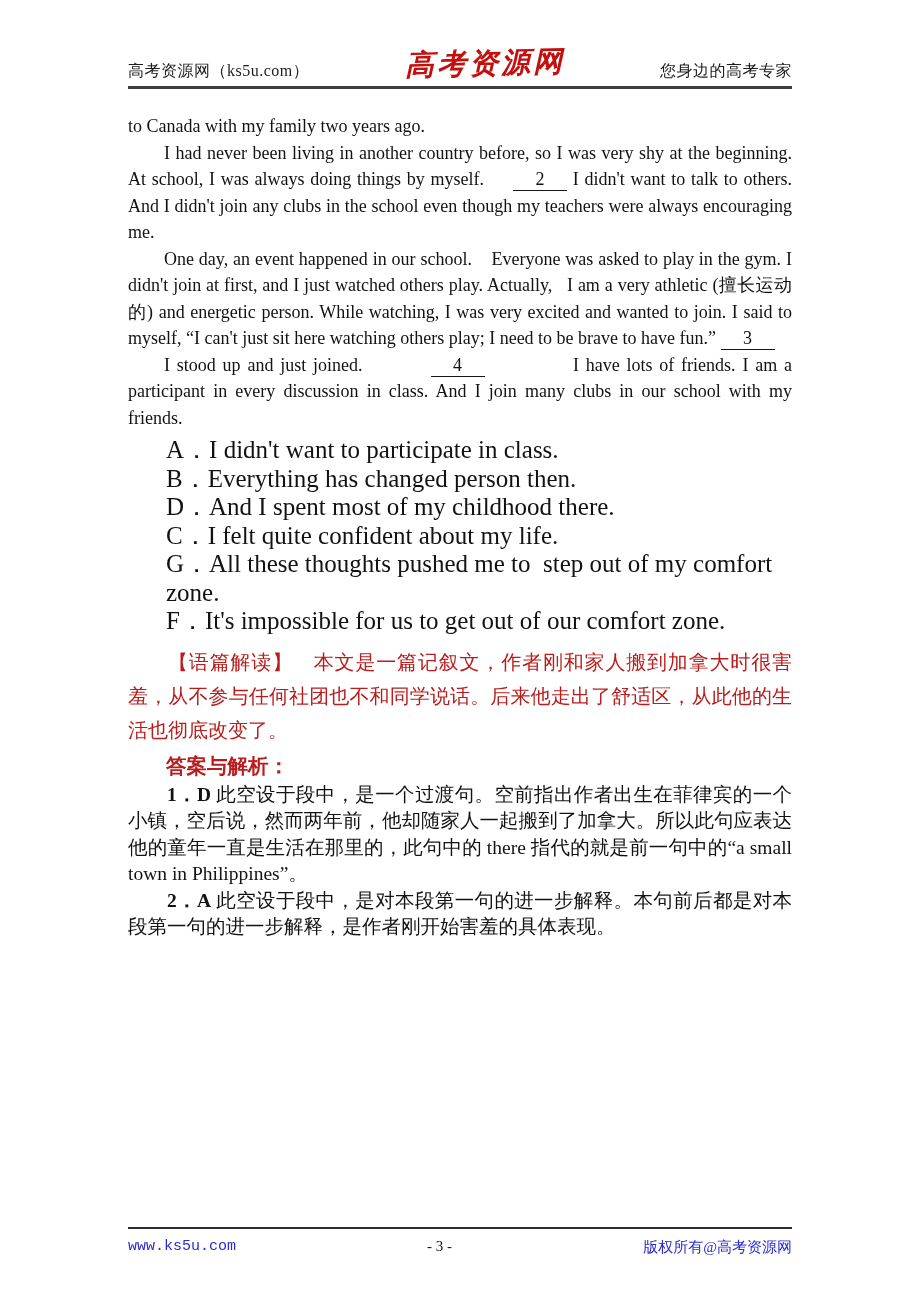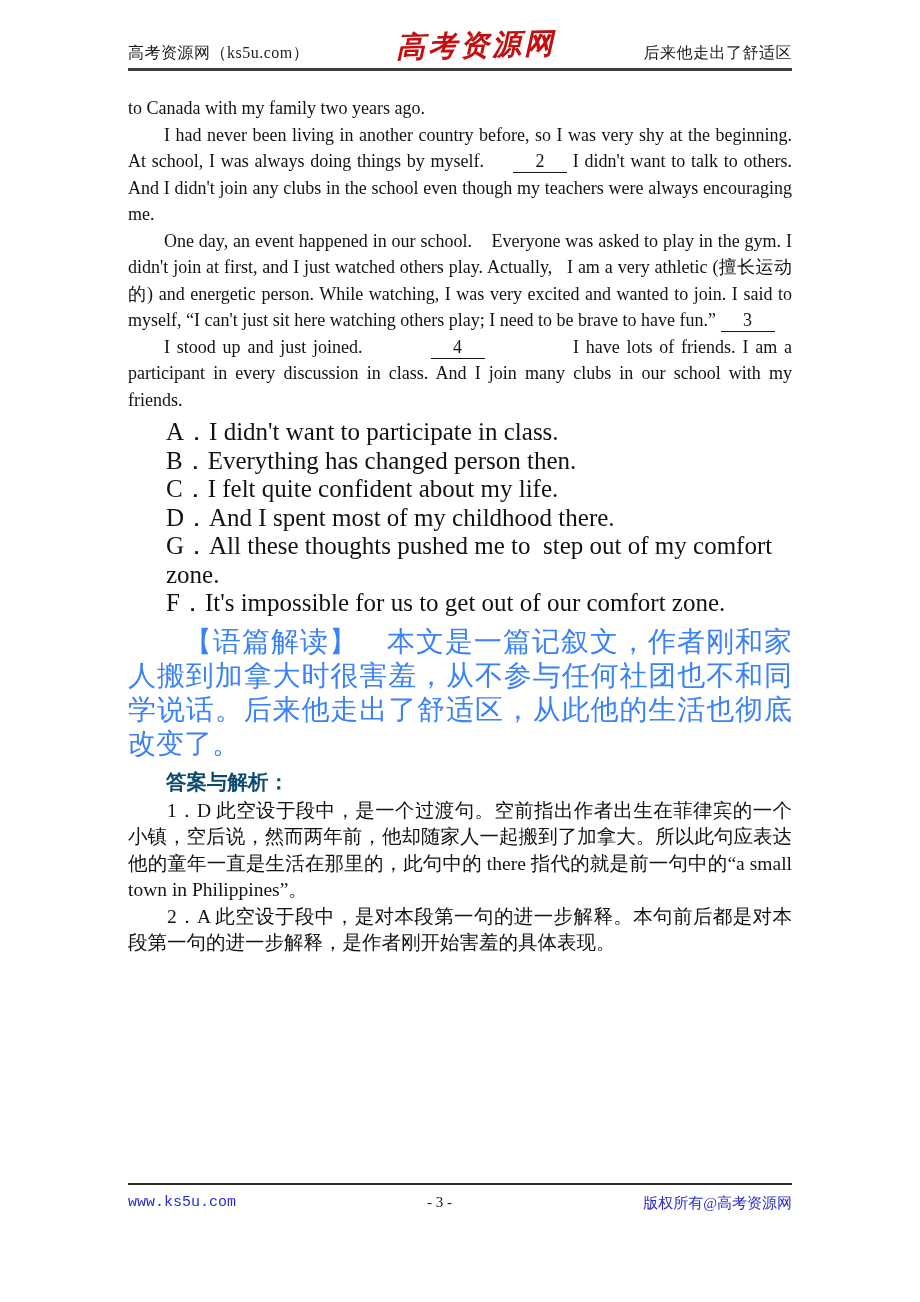--- a/index.html
+++ b/index.html
@@ -7,21 +7,21 @@
     width:920px;height:1302px;
     background:#ffffff;
     position:relative;
     font-family:"Liberation Serif",serif;
     color:#121212;
     overflow:hidden;
   }
   
   .top-header{
     margin:0 128px;
-    padding-top:24px;
+    padding-top:42px;
     display:flex;
     align-items:flex-end;
     justify-content:space-between;
     border-bottom:3px solid #3e3e3e;
     padding-bottom:4px;
     font-family:Liberation Serif, serif;
   }
   .site-label,.tagline{
     font-size:16px;
     color:#1c1c1c;
@@ -56,47 +56,47 @@
     line-height:22px;
   }
   .options{margin-top:5px;padding-left:38px;}
   .option{
     margin:0;
     font-size:25px;
     line-height:28.5px;
   }
   .note{
     margin:9px 0 0;
-    font-family:Liberation Mono, monospace;
-    font-size:28px;
+    font-family:Liberation Serif, serif;
+    font-size:20px;
     line-height:34px;
     text-indent:2em;
     text-align:justify;
-    color:#3b82f6;
+    color:#b91c1c;
   }
   .answers-heading{
     margin:5px 0 2px;
     padding-left:38px;
     font-family:Liberation Serif, serif;
     font-size:20.5px;
     font-weight:bold;
-    color:#0c4a6e;
+    color:#b91c1c;
   }
   .answer{
     margin:0;
     font-size:19.5px;
     line-height:26.5px;
     text-indent:2em;
     text-align:justify;
   }
-  .akey{white-space:nowrap;}
+  .akey{white-space:nowrap;font-weight:bold;}
   
   .page-footer{
     position:absolute;
-    left:128px;right:128px;top:1183px;
+    left:128px;right:128px;top:1227px;
     border-top:2px solid #2b2b2b;
     padding-top:9px;
     display:flex;
     justify-content:space-between;
     align-items:flex-start;
   }
   .footer-url{
     font-family:"Liberation Mono",monospace;
     font-size:15px;
     color:#2a2ad0;
@@ -104,35 +104,35 @@
   }
   .footer-page{font-size:15px;color:#141414;}
   .footer-copy{font-size:15px;color:#2a2ad0;}
 </style>
 </head>
 <body>
 
 <header class="top-header">
   <span class="site-label">高考资源网（ks5u.com）</span>
   <span class="logo">高考资源网</span>
-  <span class="tagline">后来他走出了舒适区</span>
+  <span class="tagline">您身边的高考专家</span>
 </header>
 
 <main class="content">
   <div id="passage">
       <p class="para">to Canada with my family two years ago.</p>
       <p class="para indent">I had never been living in another country before, so I was very shy at the beginning. At school, I was always doing things by myself.&nbsp;&nbsp;&nbsp;&nbsp;&nbsp;<span class="blank">2</span> I didn't want to talk to others. And I didn't join any clubs in the school even though my teachers were always encouraging me.</p>
       <p class="para indent">One day, an event happened in our school.&nbsp;&nbsp;&nbsp; Everyone was asked to play in the gym. I didn't join at first, and I just watched others play. Actually,&nbsp;&nbsp; I am a very athletic (擅长运动的) and energetic person. While watching, I was very excited and wanted to join. I said to myself, “I can't just sit here watching others play; I need to be brave to have fun.” <span class="blank">3</span></p>
       <p class="para indent">I stood up and just joined.&nbsp;&nbsp;&nbsp;&nbsp;&nbsp;&nbsp;&nbsp;&nbsp;&nbsp;&nbsp;<span class="blank">4</span>&nbsp;&nbsp;&nbsp;&nbsp;&nbsp;&nbsp;&nbsp;&nbsp;&nbsp;&nbsp;&nbsp;&nbsp; I have lots of friends. I am a participant in every discussion in class. And I join many clubs in our school with my friends.</p>
     </div>
   <div id="options" class="options">
       <p class="option">A．I didn't want to participate in class.</p>
       <p class="option">B．Everything has changed person then.</p>
+      <p class="option">D．And I spent most of my childhood there.</p>
       <p class="option">C．I felt quite confident about my life.</p>
-      <p class="option">D．And I spent most of my childhood there.</p>
       <p class="option">G．All these thoughts pushed me to&nbsp; step out of my comfort zone.</p>
       <p class="option">F．It's impossible for us to get out of our comfort zone.</p>
     </div>
   <p class="note"><span>【语篇解读】</span><span>　本文是一篇记叙文，作者刚和家人搬到加拿大时很害羞，从不参与任何社团也不和同学说话。后来他走出了舒适区，从此他的生活也彻底改变了。</span></p>
   <p class="answers-heading">答案与解析：</p>
   <div id="answers">
       <p class="answer"><span class="akey">1．D</span> 此空设于段中，是一个过渡句。空前指出作者出生在菲律宾的一个小镇，空后说，然而两年前，他却随家人一起搬到了加拿大。所以此句应表达他的童年一直是生活在那里的，此句中的 there 指代的就是前一句中的“a small town in Philippines”。</p>
       <p class="answer"><span class="akey">2．A</span> 此空设于段中，是对本段第一句的进一步解释。本句前后都是对本段第一句的进一步解释，是作者刚开始害羞的具体表现。</p>
     </div>
 </main>

